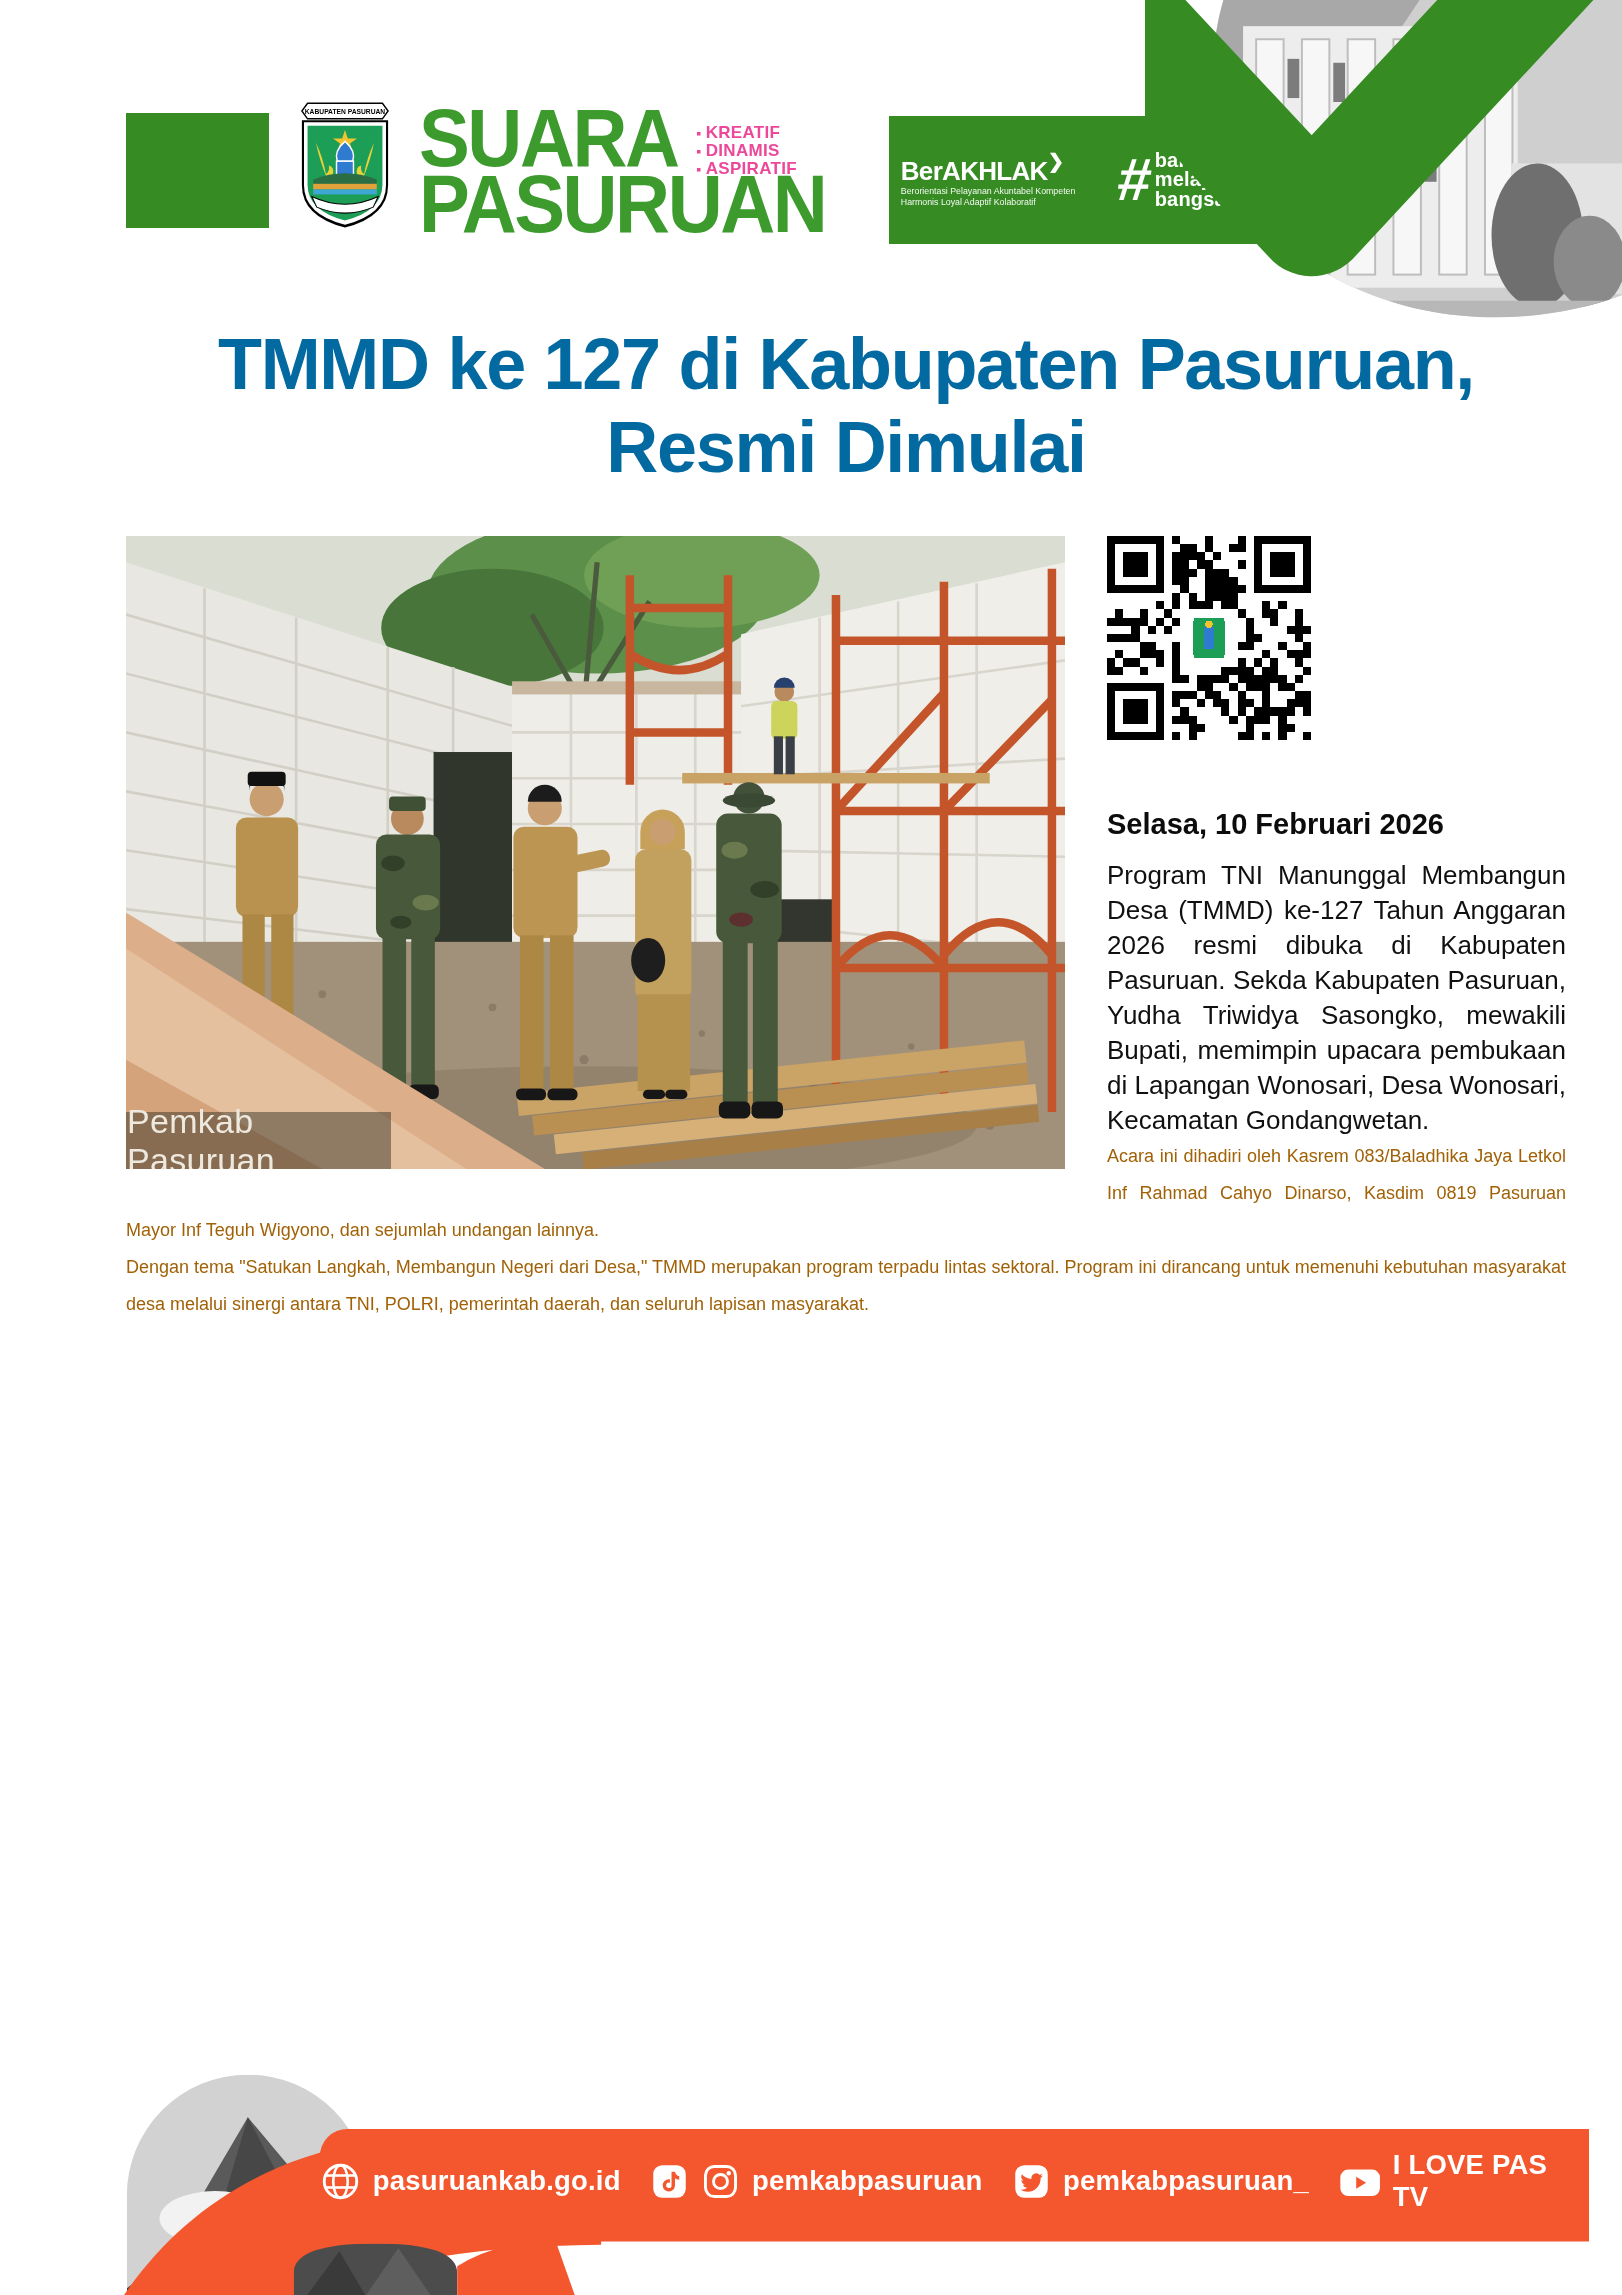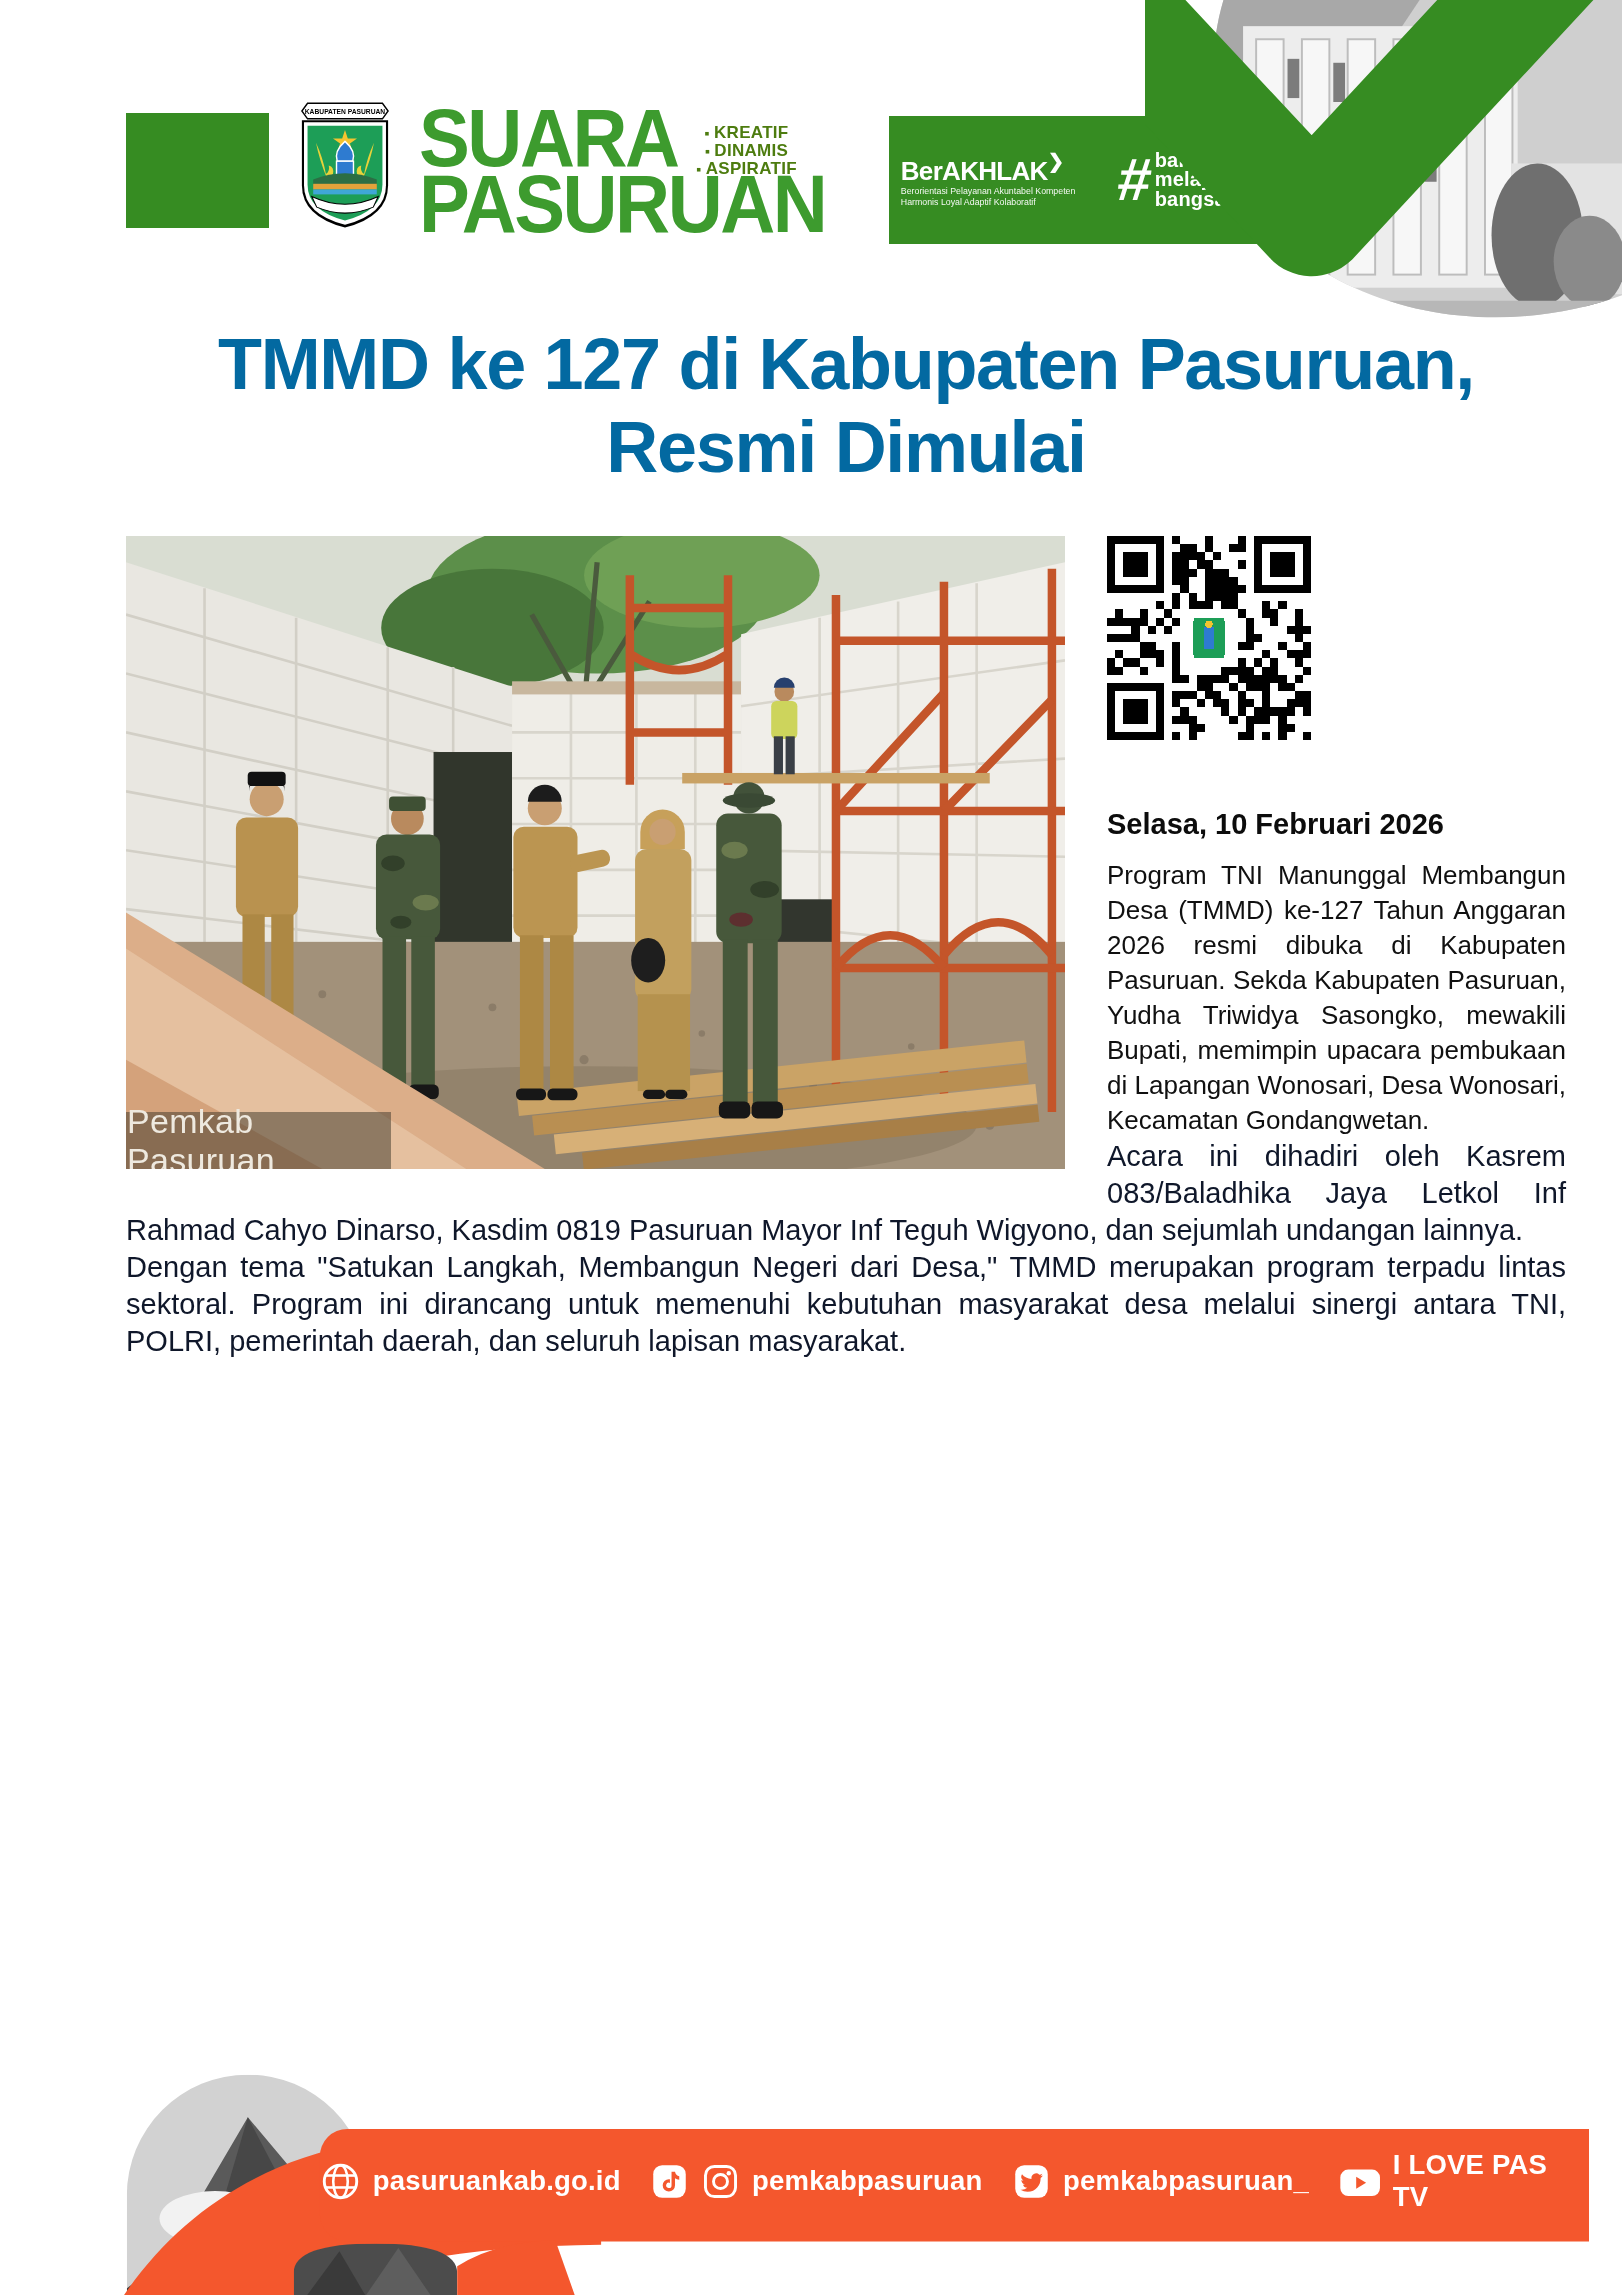--- a/index.html
+++ b/index.html
@@ -4,21 +4,21 @@
 <style>
   html,body{margin:0;padding:0;background:#ffffff;}
   .page{position:relative;width:1623px;height:2295px;background:#fff;overflow:hidden;
         font-family:"Liberation Sans", sans-serif;color:#111;margin-left:32px;}
 
   
   .green-block{position:absolute;left:94px;top:113px;width:143px;height:115px;background:#368c22;}
   .crest{position:absolute;left:260px;top:99px;width:106px;height:134px;}
   .masthead{position:absolute;left:387px;top:105px;line-height:.82;transform:scaleX(.94);transform-origin:left top;}
   .masthead .m1,.masthead .m2{font-weight:bold;color:#3d9b2e;font-size:81px;letter-spacing:-2.6px;display:block;}
-  .tagline{position:absolute;left:664px;top:124px;font-size:17px;font-weight:bold;color:#4d7c0f;line-height:1.06;letter-spacing:0.3px;text-align:center;}
+  .tagline{position:absolute;left:664px;top:124px;font-size:17px;font-weight:bold;color:#ec4899;line-height:1.06;letter-spacing:0.3px;}
   .tagline div::before{content:"▪ ";font-size:14.4px;}
   .green-band{position:absolute;left:857px;top:116px;width:576px;height:128px;background:#368c22;
               display:flex;align-items:center;padding-left:11.8px;box-sizing:border-box;gap:42px;color:#fff;}
   .berakhlak .t{font-size:26px;font-weight:bold;letter-spacing:-0.7px;line-height:1;}
   .berakhlak .chev{font-size:19.6px;vertical-align:11.8px;font-weight:bold;}
   .berakhlak .s{font-size:8.8px;line-height:1.25;margin-top:2.6px;opacity:.95;}
   .hashtag{display:flex;align-items:center;gap:3.9px;}
   .hashtag .hash{font-size:60px;font-weight:bold;font-style:italic;line-height:.8;transform:skewX(-6deg);}
   .hashtag .words{font-size:20px;font-weight:bold;line-height:.98;letter-spacing:0.2px;}
   .tr-deco{position:absolute;right:0;top:0;width:510px;height:353px;}
@@ -28,21 +28,21 @@
   h1.title{margin:9.2px 0 47px 0;text-align:center;font-size:72px;font-weight:bold;letter-spacing:-1.3px;color:#0369a1;line-height:1.15;}
   .photo{float:left;width:939px;height:633px;margin:0 42px 23.6px 0;position:relative;background:#9b8d77;overflow:hidden;}
   .photo svg{display:block;width:100%;height:100%;}
   .photo .caption{position:absolute;left:0;top:576px;width:265px;height:58px;background:rgba(72,64,50,.55);
                   display:flex;align-items:center;padding-left:1px;box-sizing:border-box;
                   color:#eee9df;font-size:34px;letter-spacing:0.3px;}
   .qr-wrap{margin:0 0 68px 0;line-height:0;}
   .qr-wrap svg{width:204px;height:204px;}
   h2.date{margin:0 0 17px 0;font-size:29px;font-weight:bold;color:#0c0c0c;}
   p.lead{margin:0;font-size:26px;line-height:35px;text-align:justify;color:#101010;}
-  p.body-p{margin:0;font-size:29px;line-height:37px;text-align:justify;color:#0f172a;}
+  p.body-p{margin:0;font-size:18px;line-height:37px;text-align:justify;color:#a16207;}
   p.disclaimer{margin:11.8px 0 0 0;font-size:22px;font-style:italic;color:#5a5a5a;}
 
   
   .footer-deco{position:absolute;left:85px;top:2055px;width:1472px;height:241px;}
   .footer-bar{position:absolute;left:288px;top:2129px;width:1247px;height:104px;
               display:flex;align-items:center;justify-content:center;gap:2px;color:#fff;}
   .fgroup{display:flex;align-items:center;gap:11.8px;}
   .fgap{width:29px;}
   .ftext{font-size:27.5px;font-weight:bold;letter-spacing:0.2px;}
   .ficon{display:block;}

